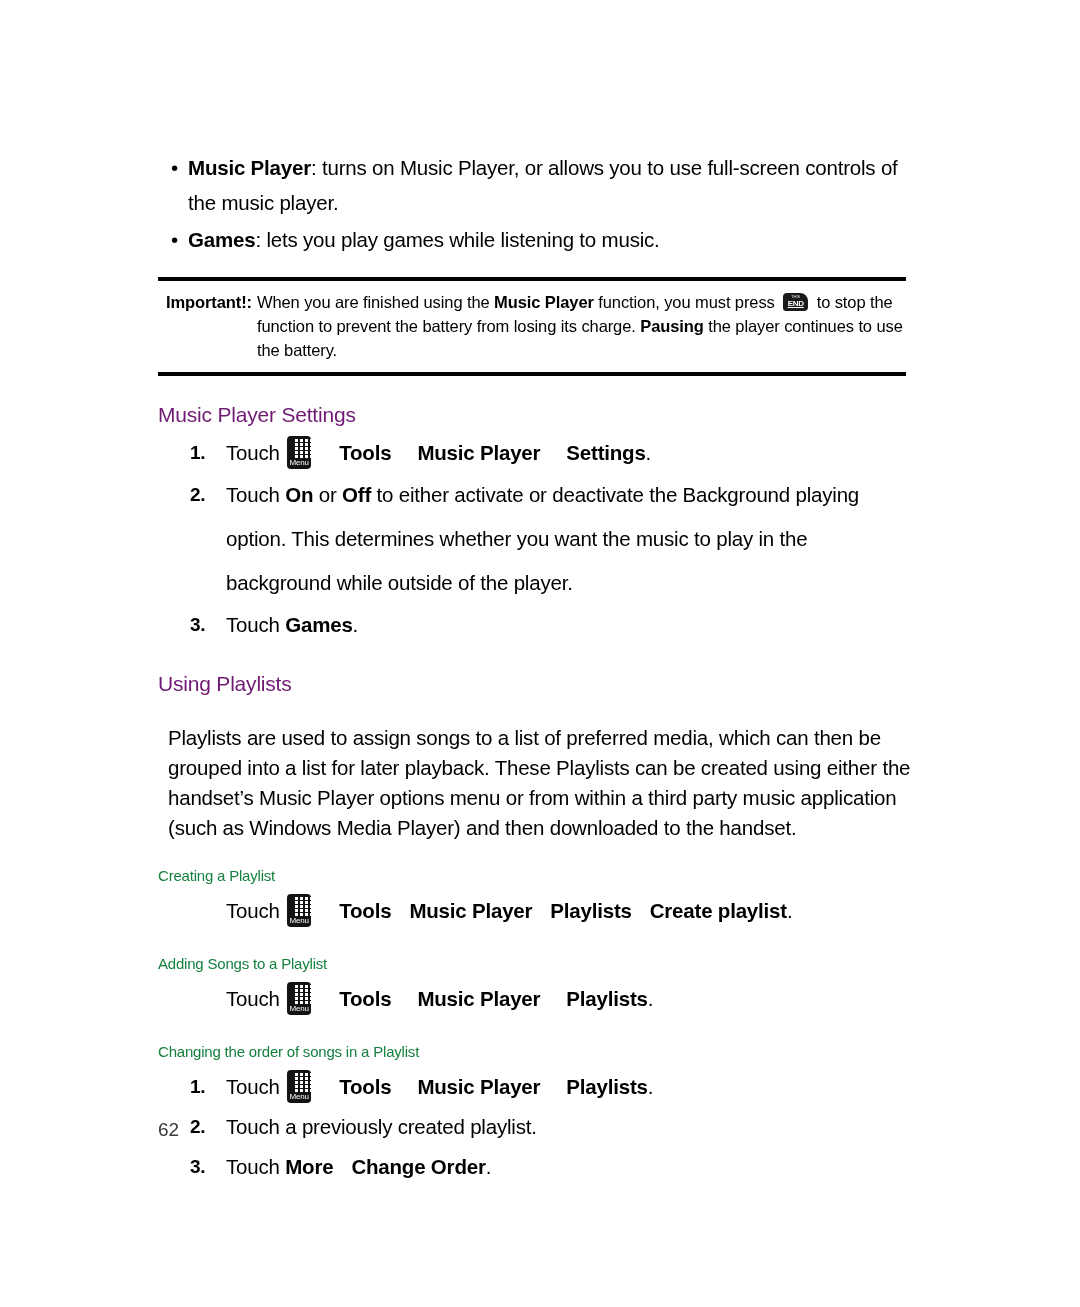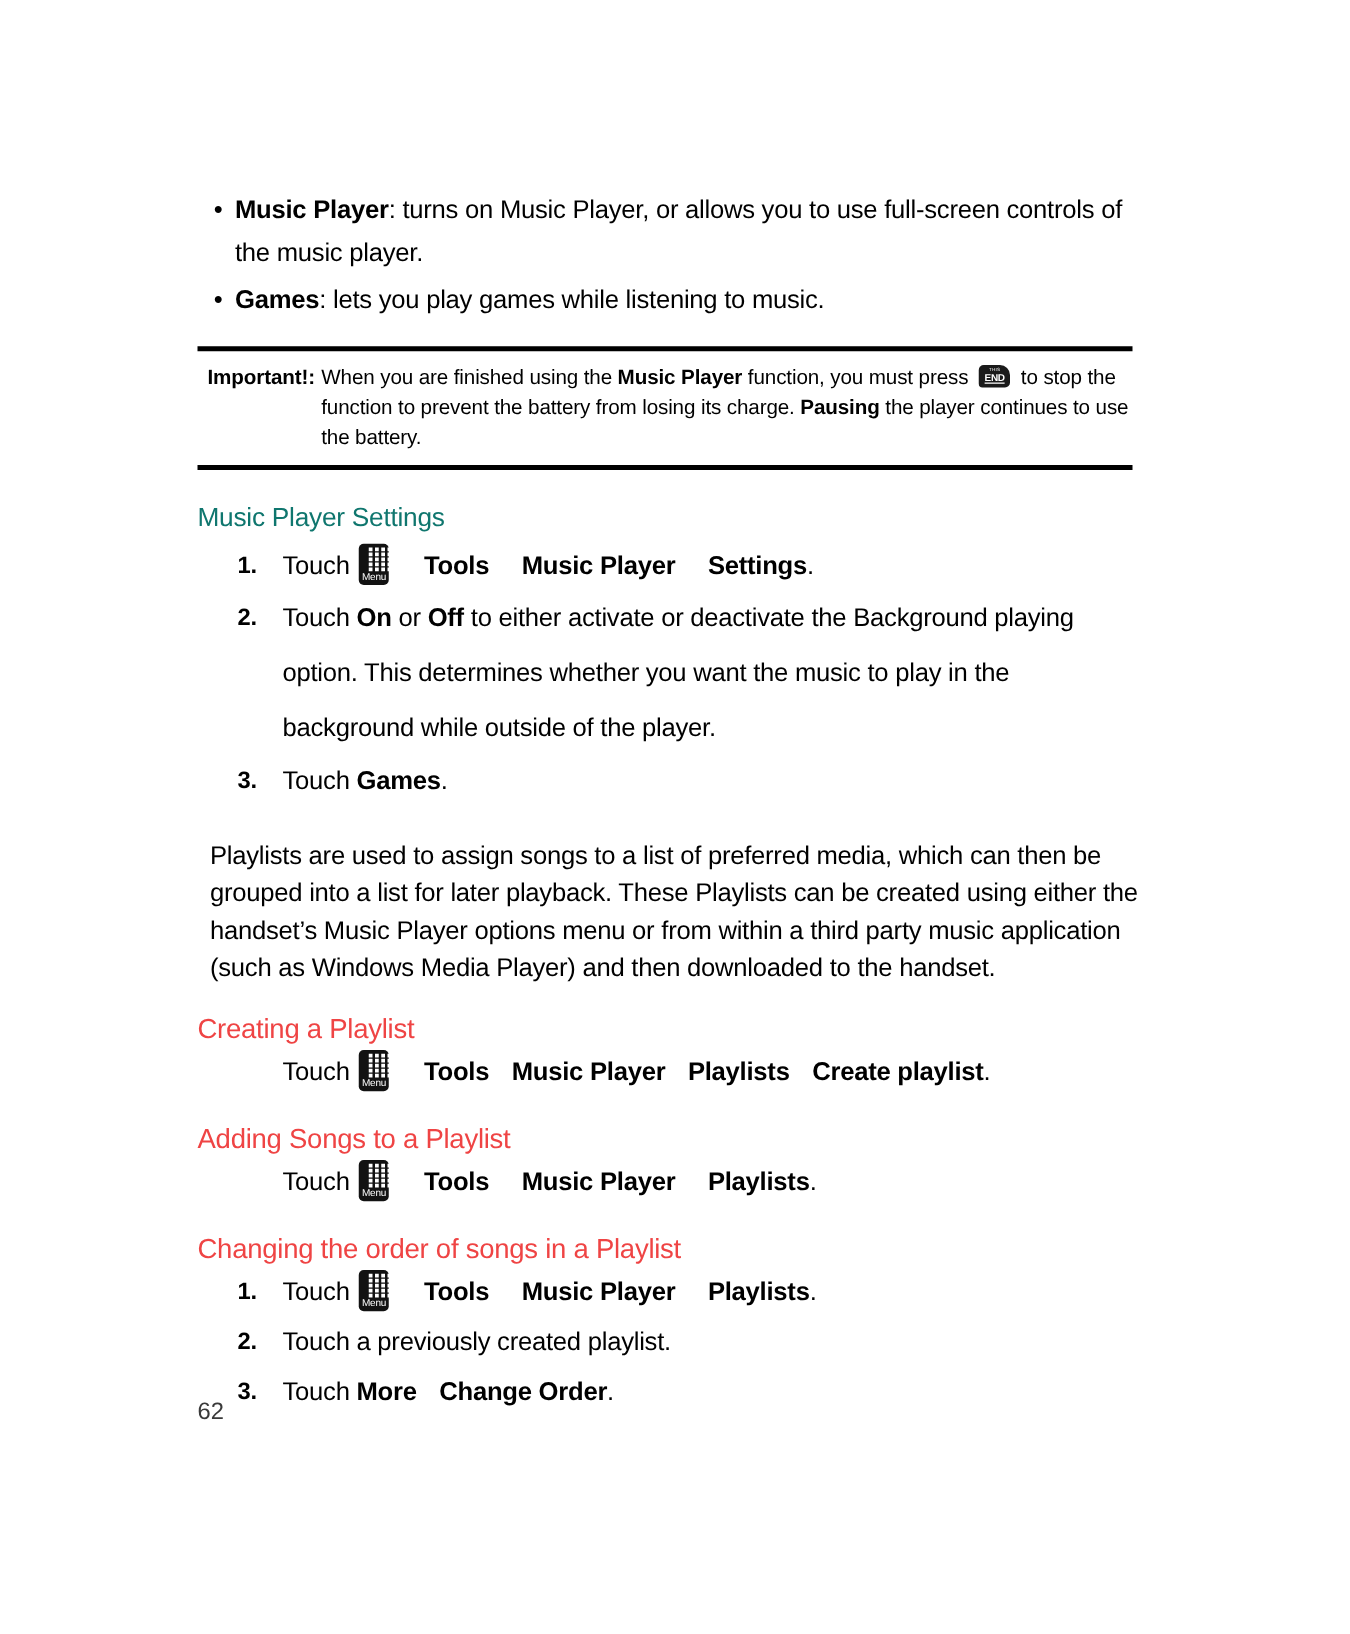--- a/index.html
+++ b/index.html
@@ -108,30 +108,30 @@
     color: #ffffff;
     font-size: 8px;
     font-weight: bold;
     line-height: 9px;
     letter-spacing: -0.3px;
     text-decoration: underline;
   }
 
   
   .h1-blue {
-    color: #0f766e;
+    color: #701a75;
     font-size: 21px;
     line-height: 28px;
     margin-top: 25px;
     margin-bottom: 4px;
     letter-spacing: -0.2px;
   }
   .h2-blue {
-    color: #ef4444;
-    font-size: 22px;
+    color: #15803d;
+    font-size: 15px;
     line-height: 26px;
     margin-top: 20px;
     margin-bottom: 2px;
     letter-spacing: -0.2px;
   }
 
   
   .step {
     position: relative;
     padding-left: 68px;
@@ -275,20 +275,21 @@
     </div>
 
     <div class="step" style="line-height:44px;">
       <span class="num" style="line-height:44px;">2.</span><span>Touch </span><span class="b">On</span><span> or </span><span class="b">Off</span><span> to either activate or deactivate the Background playing option. This determines whether you want the music to play in the background while outside of the player.</span>
     </div>
 
     <div class="step">
       <span class="num">3.</span><span>Touch </span><span class="b">Games</span><span>.</span>
     </div>
 
+    <div class="h1-blue">Using Playlists</div>
 
     <div class="para">Playlists are used to assign songs to a list of preferred media, which can then be grouped into a list for later playback. These Playlists can be created using either the handset’s Music Player options menu or from within a third party music application (such as Windows Media Player) and then downloaded to the handset.</div>
 
     <div class="h2-blue">Creating a Playlist</div>
     <div class="step no-num">
       <span class="step-inline"><span>Touch</span>
         <span class="menu-key"><span class="grid">
               <i></i>
               <i></i>
               <i></i>

